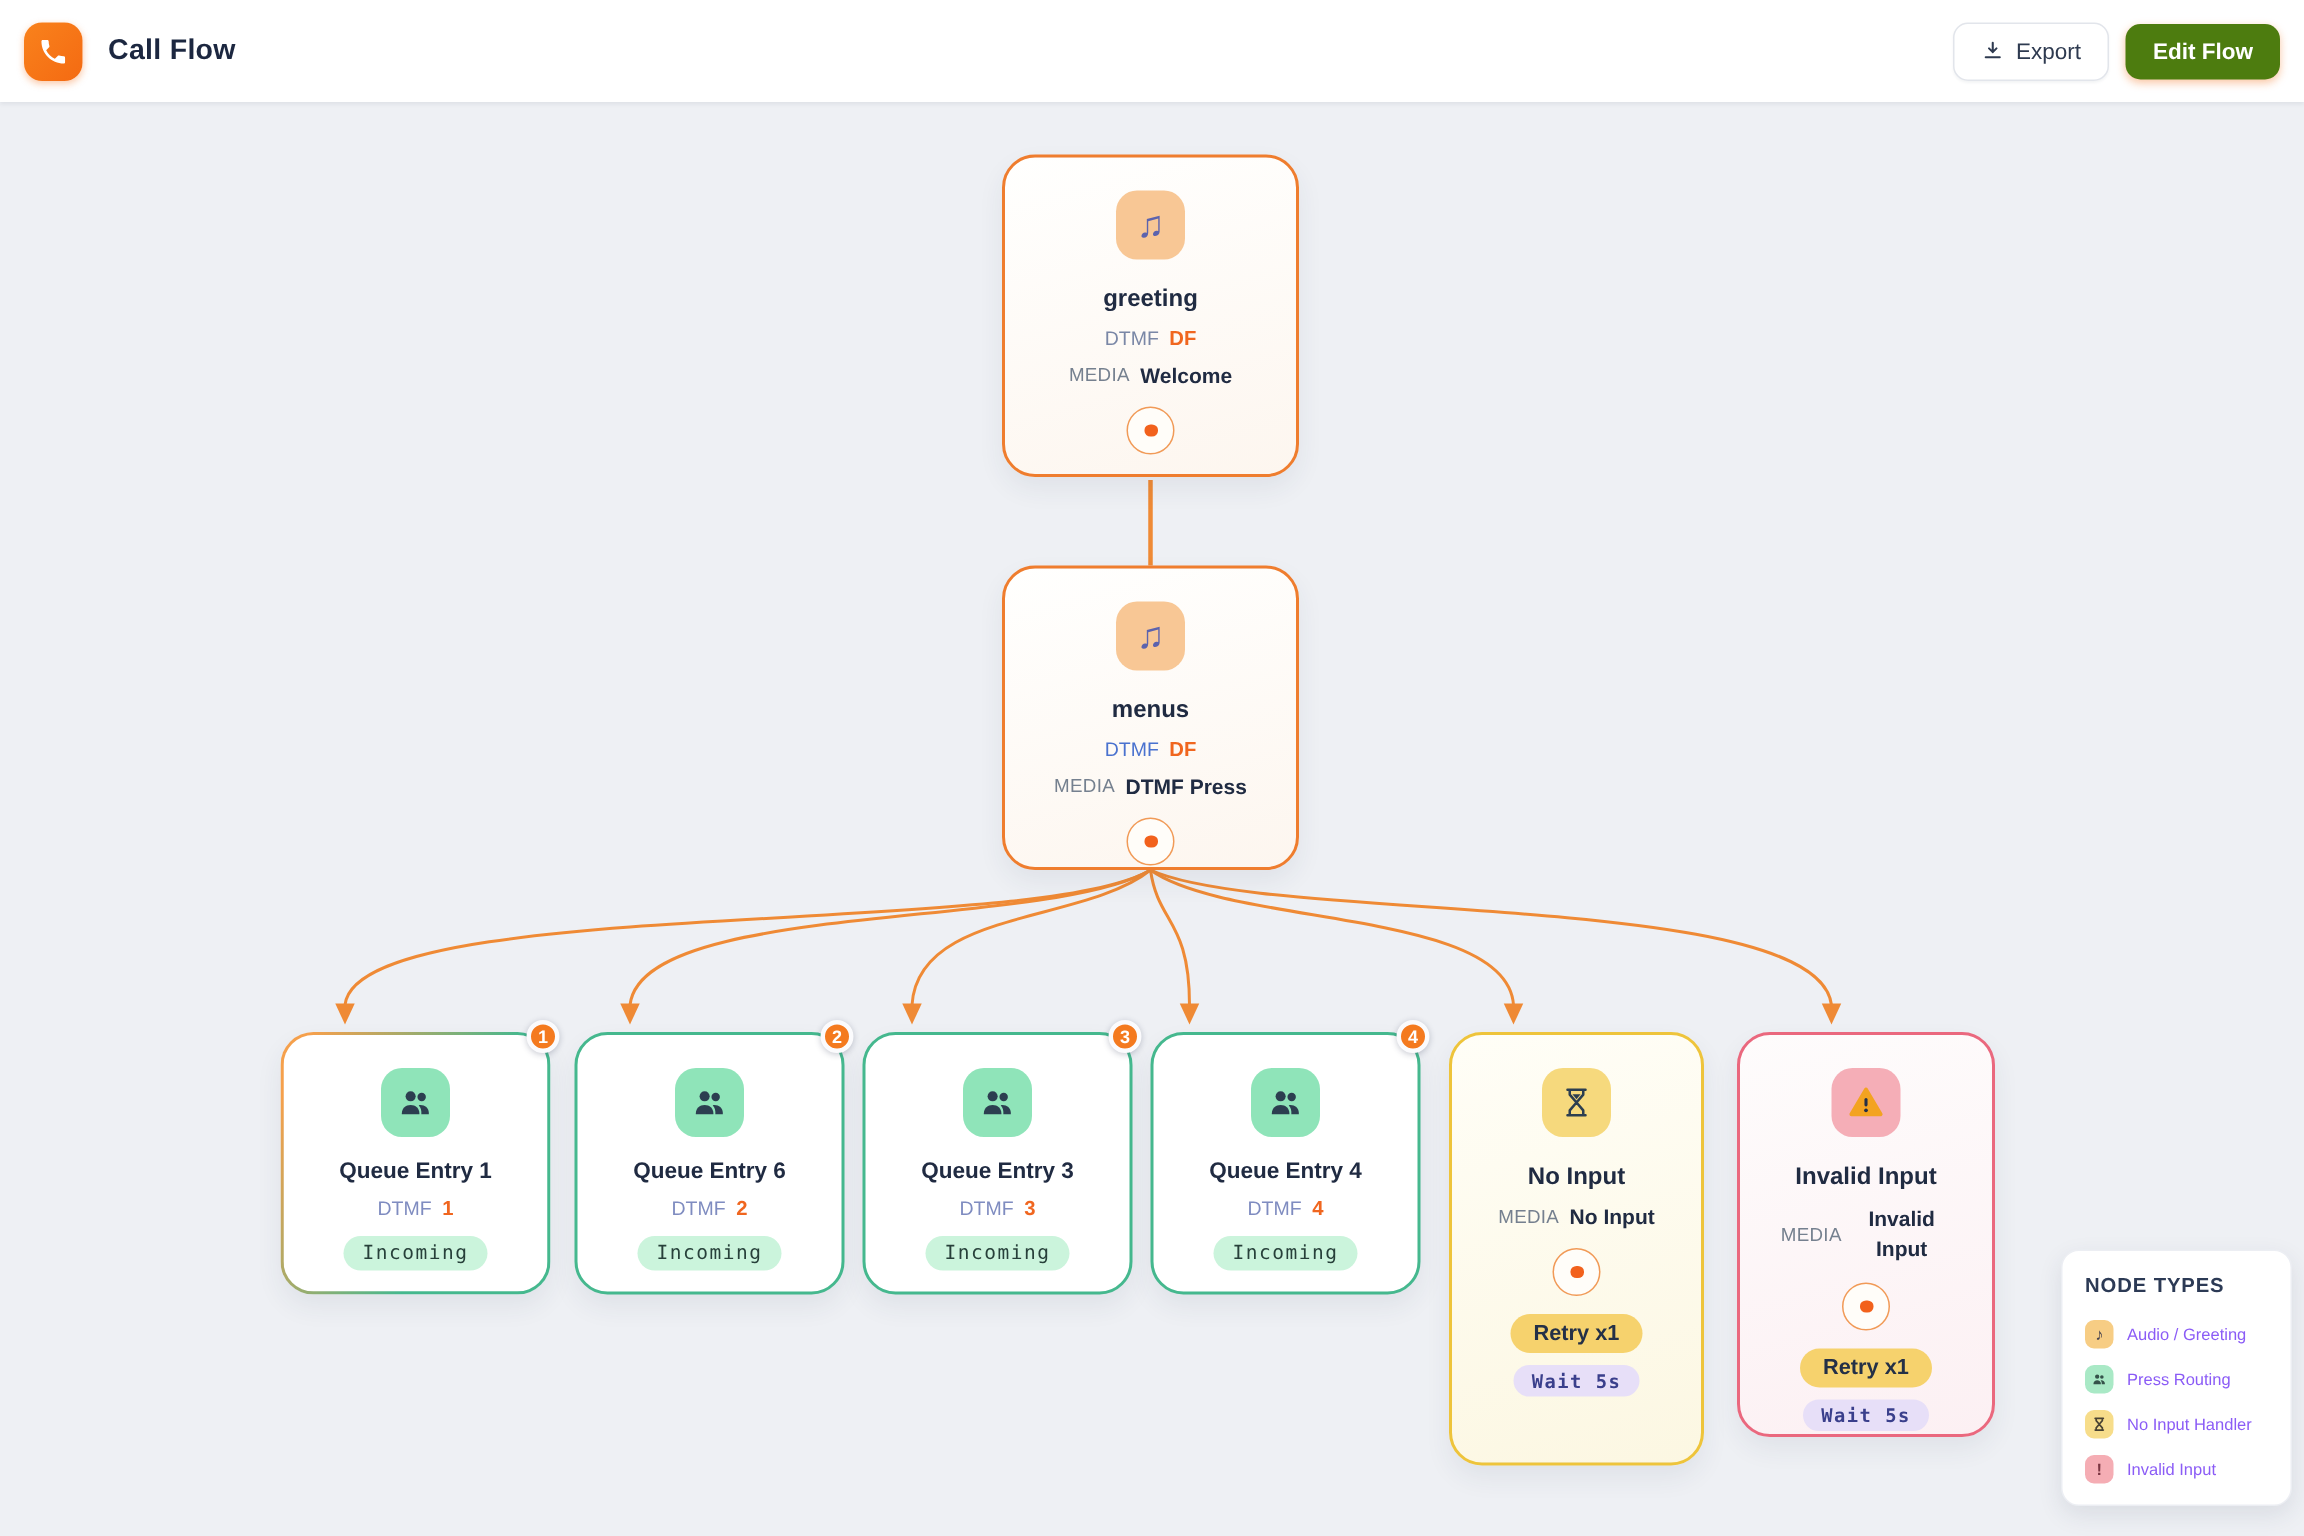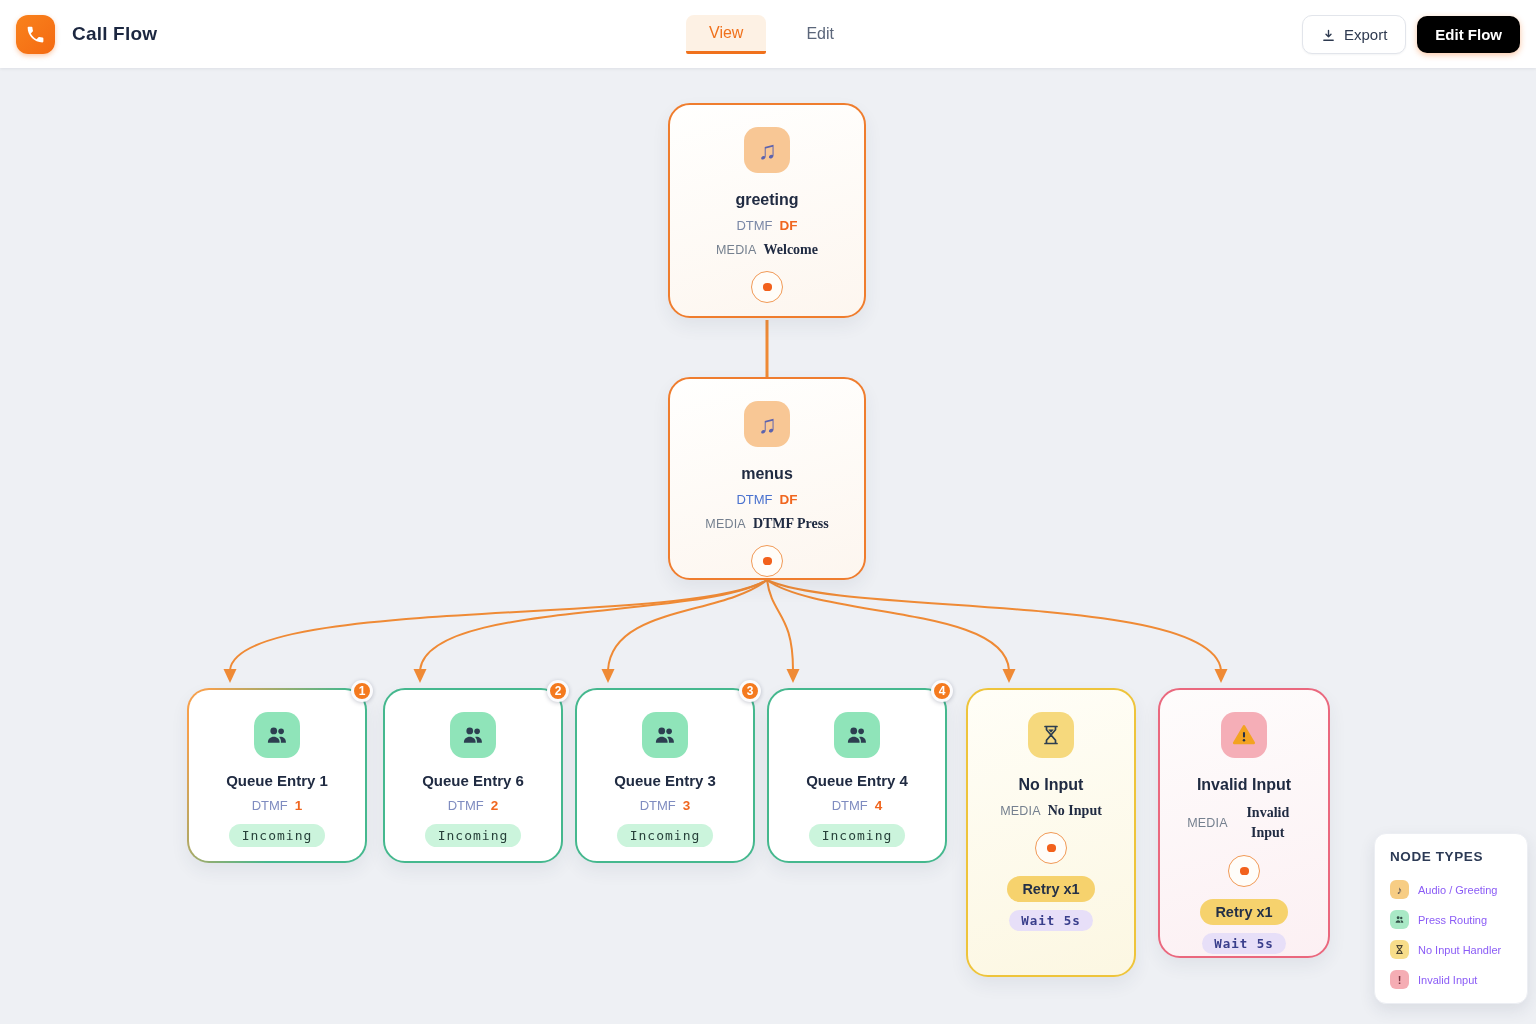--- a/index.html
+++ b/index.html
@@ -26,26 +26,26 @@
     position:absolute; left:50%; top:0; transform:translateX(-50%);
     height:100%; display:flex; align-items:center; gap:24px;
   }
   .tab { font-size:16px; color:#5b667a; padding:9px 16px; cursor:pointer; border-radius:8px; }
   .tab.active {
     color:#f0711c; background:#fdf1e4; padding:9px 23px;
     border-bottom:3px solid #f0711c; border-radius:8px 8px 2px 2px;
   }
 
   .header-actions { display:flex; align-items:center; gap:11px; }
-  .btn { display:flex; align-items:flex-end; gap:8px; font-size:15px; border-radius:10px;
+  .btn { display:flex; align-items:flex-start; gap:8px; font-size:15px; border-radius:10px;
          padding:10px 18px; cursor:pointer; user-select:none; }
   .btn-outline { background:#fff; border:1px solid #e2e5eb; color:#2e3a50;
                  box-shadow:0 1px 2px rgba(25,35,60,.05); }
   .btn-outline svg { width:15px; height:15px; }
-  .btn-primary { background:#000000; color:#fff; font-weight:bold; border:none;
+  .btn-primary { background:#4d7c0f; color:#fff; font-weight:bold; border:none;
                  box-shadow:0 2px 6px rgba(242,113,28,.4); }
 
   
   .canvas { position:relative; width:1536px; height:956px; }
   .edges { position:absolute; left:0; top:0; width:1536px; height:956px; }
 
   
   .node {
     position:absolute; border-radius:22px; border:2px solid;
     display:flex; flex-direction:column; align-items:center;
@@ -73,21 +73,21 @@
 
   .node-title { font-size:16px; font-weight:bold; color:#202b42; margin-top:18px; }
   .queue .node-title { font-size:15px; margin-top:14px; }
 
   .meta { display:flex; align-items:center; justify-content:space-between; gap:7px; margin-top:9px; }
   .meta-label { font-size:12.5px; color:#75808f; letter-spacing:.2px; }
   .dtmf-label-audio { color:#7a87a6; font-size:13px; }
   .dtmf-label-menu  { color:#4a72cf; font-size:13px; }
   .dtmf-label-queue { color:#7f8cc0; font-size:13px; }
   .dtmf-value { font-size:13.5px; font-weight:bold; color:#f0661f; }
-  .media-value { font-size:14px; font-weight:bold; color:#202b42;font-family:Liberation Serif, serif; }
+  .media-value { font-size:14px; font-weight:bold; color:#202b42; }
   .media-wrap { max-width:66px; text-align:center; line-height:1.4; }
 
   .handle {
     width:32px; height:32px; border-radius:50%;
     border:1.5px solid #f19a57; background:#fffdf9;
     display:flex; align-items:center; justify-content:center; margin-top:13px;
     cursor:pointer;
   }
   .handle-dot { width:9px; height:8px; border-radius:45%; background:#f2611c; }
 
@@ -149,24 +149,20 @@
 <div class="header">
   <div class="brand">
     <div class="logo">
       <svg viewBox="0 0 24 24">
           <path fill="#ffffff" d="M6.62 10.79c1.44 2.83 3.76 5.14 6.59 6.59l2.2-2.2c.27-.27.67-.36 1.02-.24 1.12.37 2.33.57 3.57.57.55 0 1 .45 1 1V20c0 .55-.45 1-1 1-9.39 0-17-7.61-17-17 0-.55.45-1 1-1h3.5c.55 0 1 .45 1 1 0 1.25.2 2.45.57 3.57.11.35.03.74-.25 1.02l-2.2 2.2z"></path>
         </svg>
     </div>
     <div class="app-title">Call Flow</div>
   </div>
 
-  <div class="tabs">
-    <div class="tab active">View</div>
-    <div class="tab">Edit</div>
-  </div>
 
   <div class="header-actions">
     <div class="btn btn-outline">
       <svg viewBox="0 0 24 24">
           <path fill="none" stroke="#2e3a50" stroke-width="2.2" stroke-linecap="round" stroke-linejoin="round" d="M12 4v10m0 0 4-4m-4 4-4-4M4.5 19.5h15"></path>
         </svg>
       <span>Export</span>
     </div>
     <div class="btn btn-primary">Edit Flow</div>
   </div>

